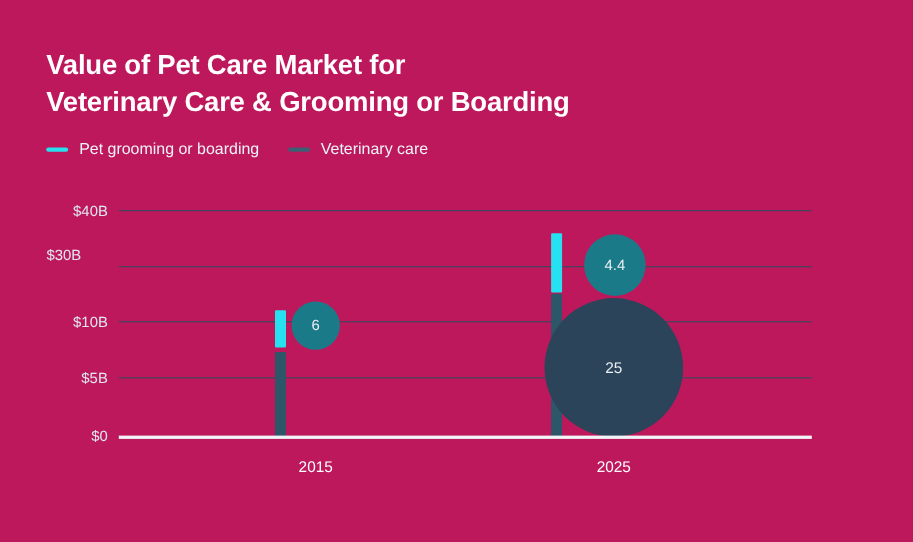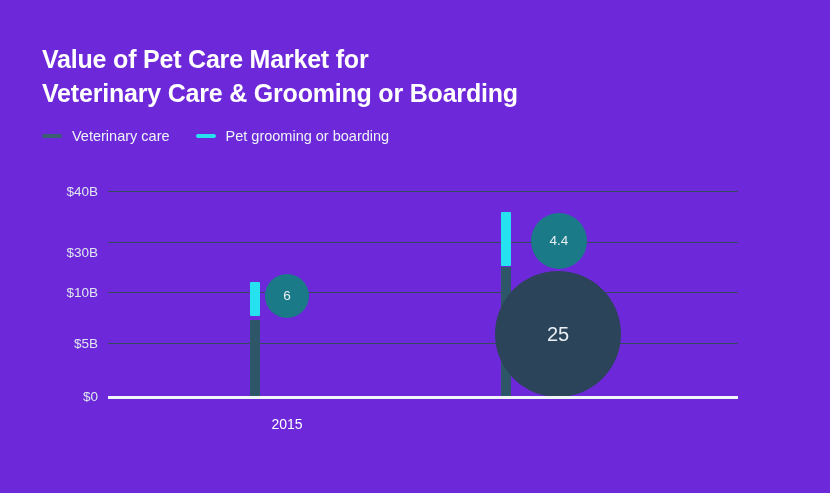--- a/index.html
+++ b/index.html
@@ -15,21 +15,21 @@
     font-family: "Liberation Sans", sans-serif;
     color: #ffffff;
     position: relative;
   }
 
   .chart-card {
     position: absolute;
     left: 0; top: 0;
     width: 830px;
     height: 493px;
-    background: #6d28d9;
+    background: #be185d;
   }
 
   
   .title-block {
     position: absolute;
     left: 42px;
     top: 42px;
     width: 700px;
   }
   .title-line {
@@ -134,57 +134,57 @@
     align-items: center;
     justify-content: center;
   }
   .bubble-vet {
     background: #2b4459;
   }
   .bubble-groom {
     background: #1b7a87;
   }
   .bubble-value {
-    font-size: 20px;
+    font-size: 14px;
     color: #e9eff4;
     line-height: 1;
     user-select: none;
   }
   .bubble-value.small { font-size: 13.5px; }
 </style>
 </head>
 <body>
 
 <div class="chart-card">
 
   <div class="title-block">
     <div class="title-line">Value of Pet Care Market for</div>
     <div class="title-line">Veterinary Care &amp; Grooming or Boarding</div>
   </div>
 
   <div class="legend">
     <div class="legend-item">
+      <span class="legend-dash" style="background:#26e1ef;"></span>
+      <span class="legend-label">Pet grooming or boarding</span>
+    </div>
+    <div class="legend-item">
       <span class="legend-dash" style="background:#3d5f74;"></span>
       <span class="legend-label">Veterinary care</span>
-    </div>
-    <div class="legend-item">
-      <span class="legend-dash" style="background:#26e1ef;"></span>
-      <span class="legend-label">Pet grooming or boarding</span>
     </div>
   </div>
 
   <div class="plot">
 
     <div class="gridline" style="top:191px;"></div>
     <div class="gridline" style="top:242px;"></div>
     <div class="gridline" style="top:292px;"></div>
     <div class="gridline" style="top:343px;"></div>
 
     <div class="ytick-label" style="top:184px;">$40B</div>
-    <div class="ytick-label" style="top:245px;">$30B</div>
+    <div class="ytick-label" style="top:224px;text-align:center;">$30B</div>
     <div class="ytick-label" style="top:285px;">$10B</div>
     <div class="ytick-label" style="top:336px;">$5B</div>
     <div class="ytick-label" style="top:389px;">$0</div>
 
     <div class="bar bar-vet" style="left:250px; top:320px; width:10px; height:77px;"></div>
 
     <div class="bar bar-groom" style="left:250px; top:282px; width:10px; height:34px;"></div>
 
     <div class="bubble bubble-groom" style="left:265px; top:274px; width:44px; height:44px;">
       <span class="bubble-value small">6</span>
@@ -196,15 +196,16 @@
     <div class="bubble bubble-vet" style="left:495px; top:271px; width:126px; height:126px;">
       <span class="bubble-value">25</span>
     </div>
     <div class="bubble bubble-groom" style="left:531px; top:213px; width:56px; height:56px;">
       <span class="bubble-value small">4.4</span>
     </div>
 
     <div class="axis-baseline"></div>
 
     <div class="xtick-label" style="left:227px; top:416px;">2015</div>
+    <div class="xtick-label" style="left:498px; top:416px;">2025</div>
 
   </div>
 </div>
 
 </body></html>

